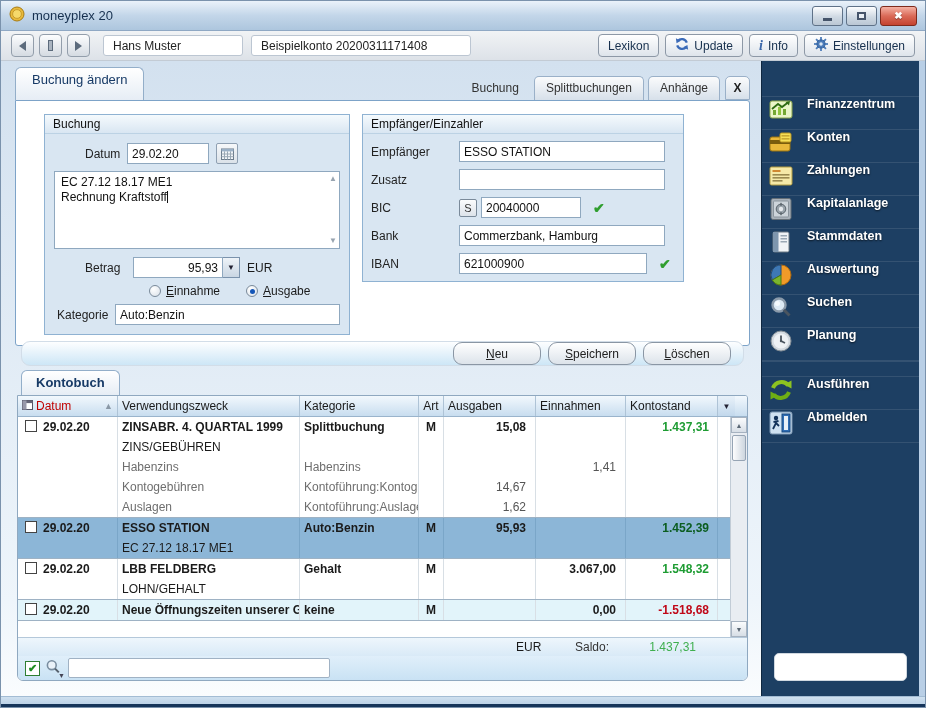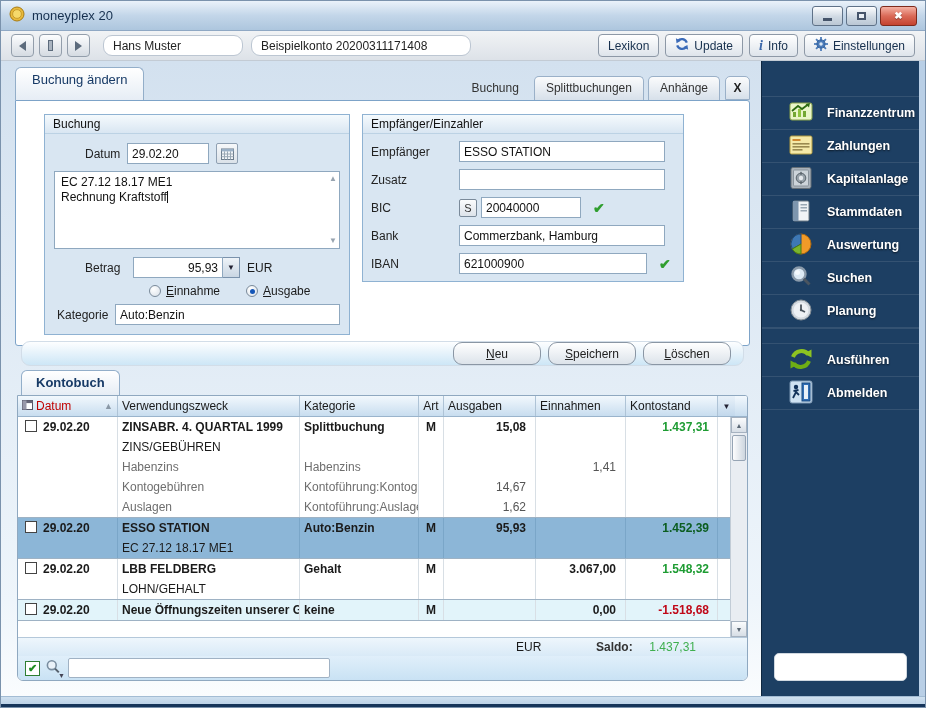--- a/index.html
+++ b/index.html
@@ -14,21 +14,21 @@
   .win-btn.close{width:35px;background:linear-gradient(#f4b2a4,#da6a58 50%,#c4432f);border-color:#7e2a1c;color:#fff;font-weight:bold;text-shadow:0 1px 1px rgba(0,0,0,.4);}
   .min-glyph{display:block;width:9px;height:3px;background:#45546a;margin-top:7px;}
   .max-glyph{display:block;width:9px;height:8px;border:2px solid #45546a;box-sizing:border-box;background:#e8eef4;}
 
   
   .toolbar{position:absolute;top:30px;left:0;right:0;height:30px;background:linear-gradient(#f1f3f5,#dde2e8);border-bottom:1px solid #c3cbd4;display:flex;align-items:center;padding:0 10px;box-sizing:border-box;gap:5px;}
   .nav-btn{width:21px;height:21px;border:1px solid #939eab;border-radius:4px;background:linear-gradient(#fcfdfe,#d5dbe2);display:flex;align-items:center;justify-content:center;}
   .tri-left{width:0;height:0;border:5px solid transparent;border-right:7px solid #5c6b7c;border-left:none;}
   .tri-right{width:0;height:0;border:5px solid transparent;border-left:7px solid #5c6b7c;border-right:none;}
   .bar-glyph{width:5px;height:11px;background:#aab4c0;border:1px solid #5c6b7c;box-sizing:border-box;}
-  .tool-field{height:19px;background:#fff;border:1px solid #bcc6d2;border-radius:9px;display:flex;align-items:center;padding:0 9px;color:#222;}
+  .tool-field{height:19px;background:#fff;border:1px solid #bcc6d2;border-radius:3px;display:flex;align-items:center;padding:0 9px;color:#222;}
   .tool-field.user{width:120px;margin-left:8px;}
   .tool-field.account{width:200px;margin-left:3px;}
   .tool-right{margin-left:auto;display:flex;gap:6px;}
   .tool-btn{height:21px;border:1px solid #8d98a6;border-radius:4px;background:linear-gradient(#ffffff,#dee4eb);display:flex;align-items:center;gap:5px;padding:0 9px;color:#17304e;}
   .info-glyph{font-family:"Liberation Serif",serif;font-style:italic;font-weight:bold;color:#3a66a8;font-size:14px;line-height:1;}
 
   
   .content{position:absolute;top:60px;left:0;width:763px;bottom:10px;background:linear-gradient(#d3e1ef,#eef5fb 85%,#fafcfe);overflow:hidden;}
   .sidebar{position:absolute;top:60px;right:6px;width:157px;bottom:10px;background:#1d3f63;border-left:1px solid #0f2740;}
   .right-frame{position:absolute;top:60px;right:0;width:6px;bottom:0;background:#b9cfe6;}
@@ -113,32 +113,32 @@
   .bal-red{color:#c00818;}
   .row-checkbox{display:inline-block;width:10px;height:10px;border:1px solid #444;background:#fff;margin:0 6px 0 3px;vertical-align:-1px;}
 
   .vscroll{position:absolute;top:0;right:0;width:17px;height:220px;background:#e9edf2;border-left:1px solid #c2ccd6;box-sizing:border-box;}
   .sc-btn{position:absolute;left:0;width:16px;height:16px;background:linear-gradient(#fbfcfd,#d7dee6);border:1px solid #a6b2c0;box-sizing:border-box;display:flex;align-items:center;justify-content:center;font-size:7px;color:#5a6774;}
   .sc-up{top:0;} .sc-down{bottom:0;}
   .sc-thumb{position:absolute;left:1px;top:18px;width:14px;height:26px;background:linear-gradient(90deg,#fdfdfe,#cdd6df);border:1px solid #96a4b4;border-radius:2px;box-sizing:border-box;}
 
   .ledger-totals{position:relative;height:18px;line-height:18px;background:linear-gradient(#eef6fc,#d9eaf7);border-top:1px solid #b4c8da;}
   .t-eur{position:absolute;left:498px;}
-  .t-saldo{position:absolute;left:578px;color:#333;font-weight:bold;}
+  .t-saldo{position:absolute;left:557px;color:#333;}
   .t-value{position:absolute;left:600px;width:78px;text-align:right;color:#3faf4f;}
 
   .search-row{height:24px;background:linear-gradient(#e0effa,#c9e2f4);display:flex;align-items:center;padding:0 7px;gap:5px;}
   .search-check{width:13px;height:13px;border:1px solid #2e7d32;background:#fff;display:flex;align-items:center;justify-content:center;color:#1e8c22;font-size:11px;font-weight:bold;line-height:1;}
   .mag-wrap{position:relative;width:18px;height:18px;}
   .mag-dd{position:absolute;right:-2px;bottom:-2px;font-size:7px;color:#445;}
   .search-input{width:250px;height:16px;border:1px solid #a0b2c4;border-radius:2px;background:#fff;padding:1px 5px;font-size:12px;font-family:"Liberation Sans",sans-serif;outline:none;}
 
   
   .side-spacer{height:35px;}
-  .side-item{height:33px;display:flex;align-items:center;gap:13px;padding-left:26px;border-top:1px solid rgba(255,255,255,0.10);box-sizing:border-box;}
+  .side-item{height:33px;display:flex;gap:13px;padding-left:6px;border-top:1px solid rgba(255,255,255,0.10);box-sizing:border-box;}
   .side-group{border-bottom:1px solid rgba(255,255,255,0.10);}
   .side-label{color:#fff;font-weight:bold;font-size:12.5px;text-shadow:0 1px 2px rgba(0,0,0,.65);}
   .side-gap{height:14px;border-top:1px solid rgba(255,255,255,0.10);}
   .side-logo{position:absolute;left:12px;right:12px;bottom:16px;height:26px;background:#fff;border-radius:5px;border:1px solid #d0d8e0;}
 </style>
 </head>
 <body>
 
 <div class="window">
 
@@ -469,20 +469,30 @@
               <rect x="5" y="13" width="3" height="5" fill="#74a832"></rect>
               <rect x="10" y="10" width="3" height="8" fill="#8fc43e"></rect>
               <rect x="15" y="12" width="3" height="6" fill="#74a832"></rect>
               <polyline points="4,12 10,7 14,10 20,5.5" fill="none" stroke="#2e6b12" stroke-width="1.8"></polyline>
               <polygon points="22,4 17.5,5 21,8.5" fill="#2e6b12"></polygon>
             </svg></span>
           <span class="side-label">Finanzzentrum</span>
         </div>
         <div class="side-item">
           <span><svg width="26" height="26" viewBox="0 0 26 26">
+              <rect x="2" y="7" width="20" height="14" rx="2" fill="#e9b83a" stroke="#9a7410"></rect>
+              <rect x="2" y="10" width="20" height="4" fill="#7a5c0c"></rect>
+              <rect x="12" y="3" width="11" height="9" rx="1.5" fill="#f7df56" stroke="#b89420"></rect>
+              <rect x="13.5" y="5" width="8" height="1.6" fill="#c8a830"></rect>
+              <rect x="13.5" y="8" width="8" height="1.6" fill="#c8a830"></rect>
+            </svg></span>
+          <span class="side-label">Konten</span>
+        </div>
+        <div class="side-item">
+          <span><svg width="26" height="26" viewBox="0 0 26 26">
               <rect x="2" y="4" width="22" height="18" rx="1.5" fill="#f5e9a8" stroke="#b09a40"></rect>
               <rect x="4.5" y="7" width="8" height="2" fill="#d08830"></rect>
               <rect x="4.5" y="11" width="17" height="1.6" fill="#9a8a50"></rect>
               <rect x="4.5" y="14" width="17" height="1.6" fill="#9a8a50"></rect>
               <rect x="4.5" y="17" width="10" height="1.6" fill="#9a8a50"></rect>
             </svg></span>
           <span class="side-label">Zahlungen</span>
         </div>
         <div class="side-item">
           <span><svg width="26" height="26" viewBox="0 0 26 26">

